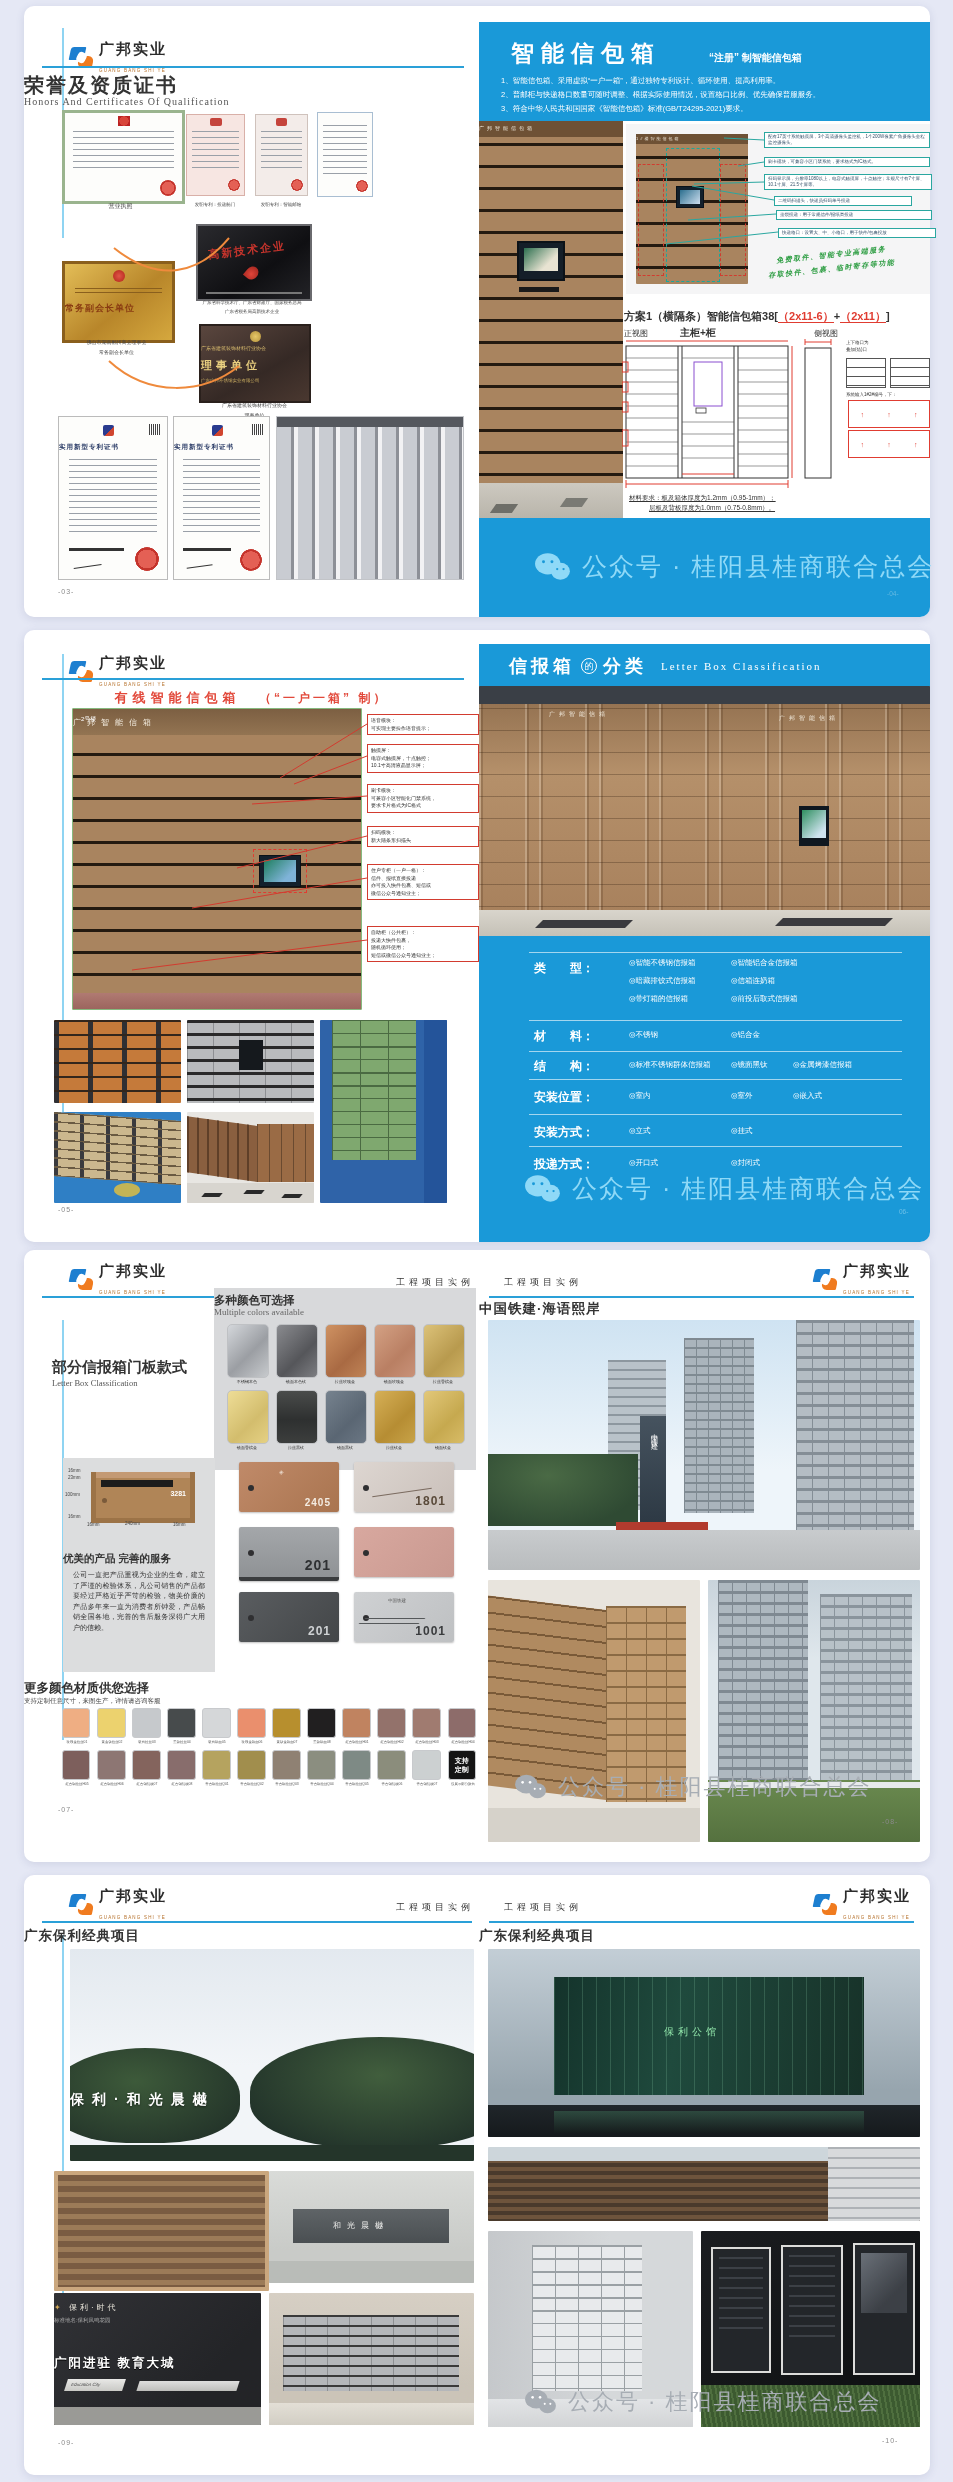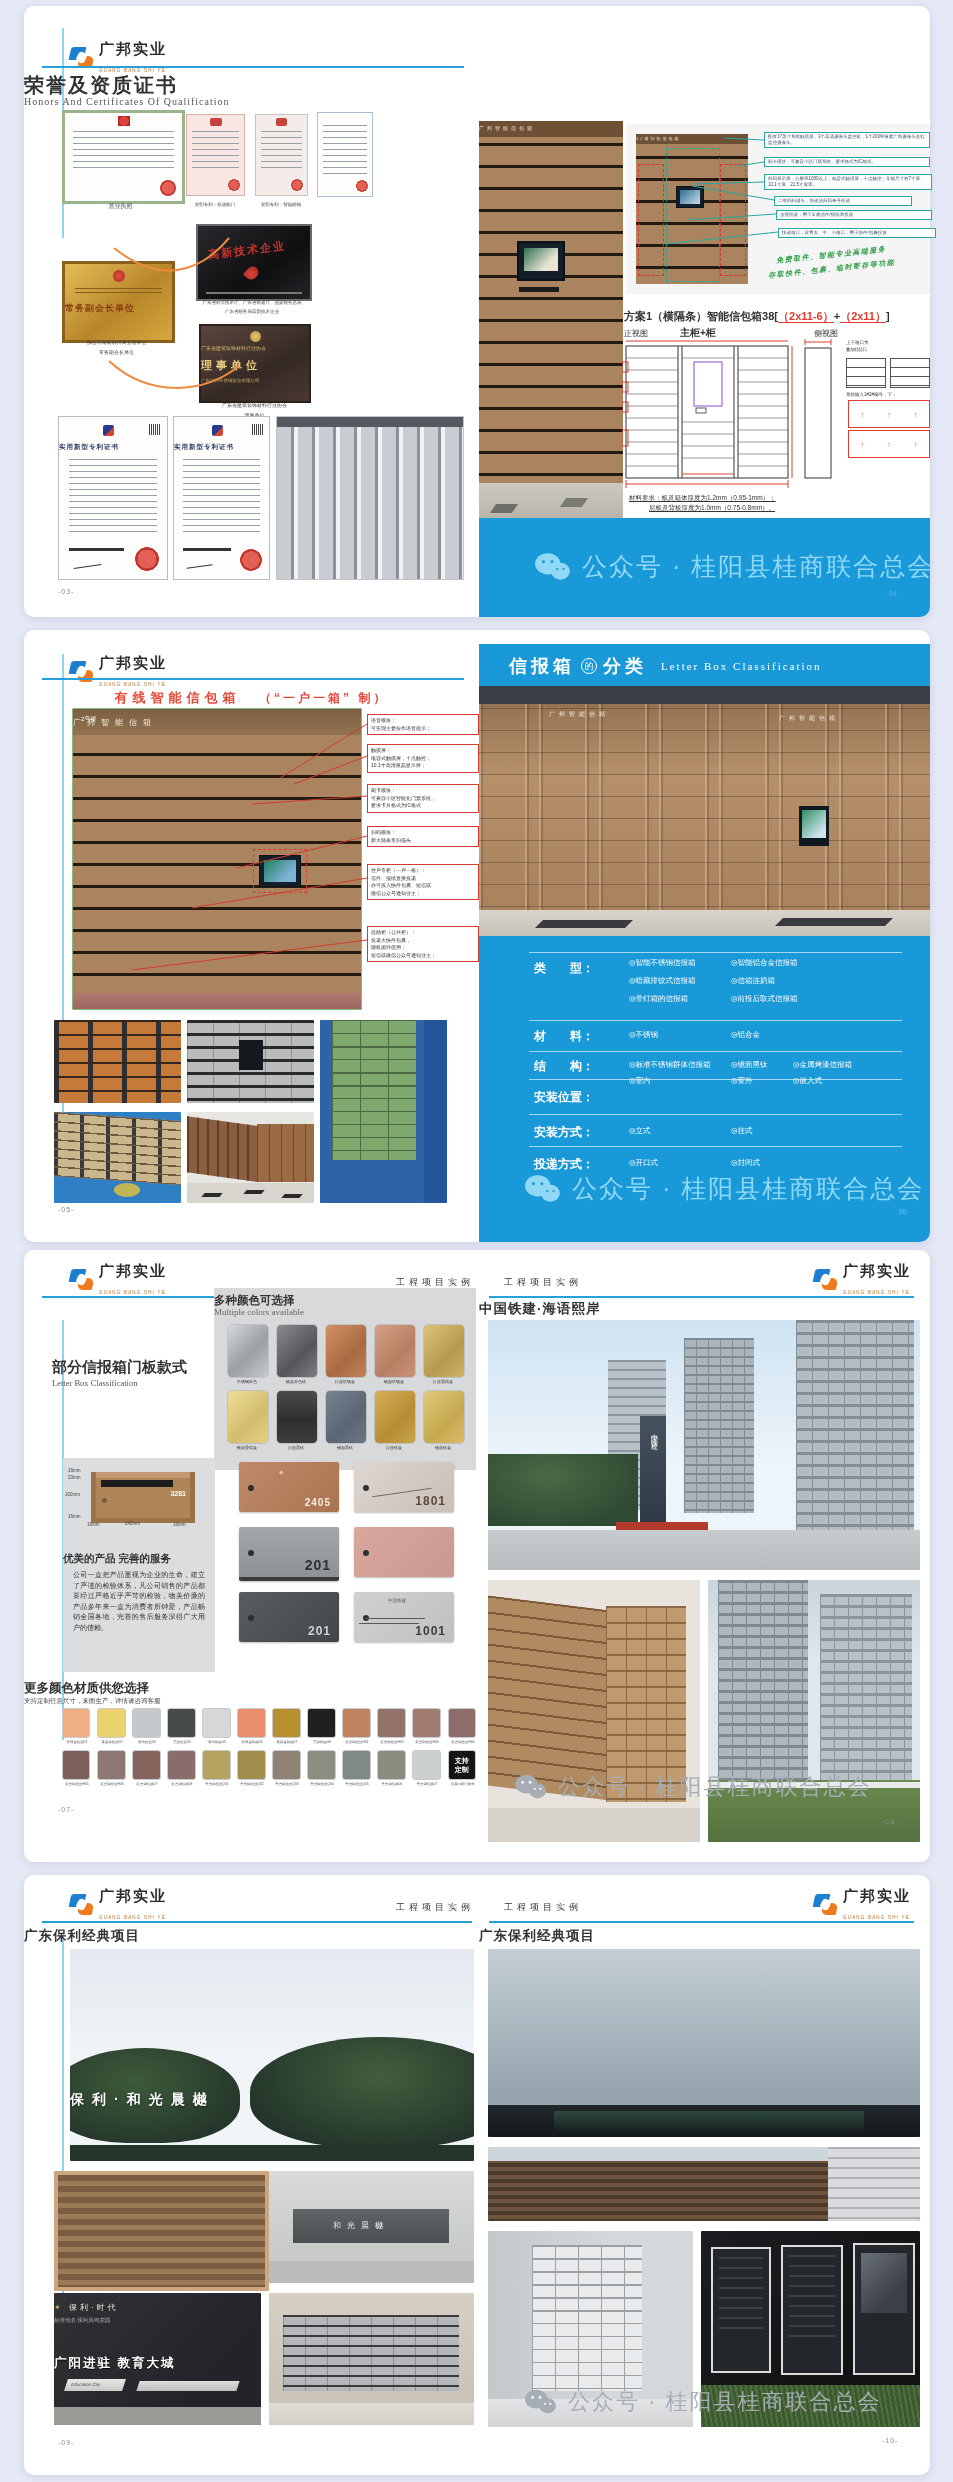--- a/index.html
+++ b/index.html
@@ -154,20 +154,27 @@
     <div class="abs" style="left:9px;bottom:28px;width:48px;height:3px;background:#333"></div>
     <div class="seal" style="right:7px;bottom:8px;width:22px;height:22px"></div>
     <div class="abs" style="left:12px;bottom:12px;width:26px;height:9px;border-bottom:1.5px solid #333;transform:rotate(-8deg)"></div>
   </div>
   <div class="abs" style="left:252px;top:410px;width:186px;height:162px;background:
        linear-gradient(180deg,#55585e 0 10px,transparent 10px),
        repeating-linear-gradient(90deg,#c9ccd2 0 14px,#8d9097 14px 17px,#f2f2f4 17px 21px);border:1px solid #c2c4c8"></div>
 
   <div class="pgno" style="left:34px;top:582px">-03-</div>
 
+  <div class="banner" style="left:455px;top:16px;width:451px;height:99px">
+    <span class="abs" style="left:32px;top:16px;font-size:23px;font-weight:bold;color:#fff;letter-spacing:7px">智能信包箱</span>
+    <span class="abs" style="left:230px;top:29px;font-size:10px;font-weight:bold;color:#fff">“注册” 制智能信包箱</span>
+    <div class="abs" style="left:22px;top:54px;font-size:7.5px;color:#fff">1、智能信包箱、采用虚拟“一户一箱”，通过独特专利设计、循环使用、提高利用率。</div>
+    <div class="abs" style="left:22px;top:68px;font-size:7.5px;color:#fff">2、普邮柜与快递格口数量可随时调整、根据实际使用情况，设置格口比例、优先确保普服服务。</div>
+    <div class="abs" style="left:22px;top:82px;font-size:7.5px;color:#fff">3、符合中华人民共和国国家《智能信包箱》标准(GB/T24295-2021)要求。</div>
+  </div>
 
   <div class="photo bronze-wall slot-rows" style="left:455px;top:115px;width:144px;height:398px">
     <div class="abs" style="left:0;top:0;width:100%;height:16px;background:#6e5135"></div>
     <div class="abs ctr" style="left:0;top:4px;width:100%;font-size:5px;color:#f0e8da;letter-spacing:3px">广邦智能信包箱</div>
     <div class="abs" style="left:38px;top:120px;width:44px;height:36px;background:#141e28;border:2px solid #0c1218">
       <div class="abs" style="left:5px;top:5px;right:5px;bottom:8px;background:linear-gradient(135deg,#2c6f4f,#e8e3d2 70%)"></div>
     </div>
     <div class="abs" style="left:40px;top:166px;width:40px;height:5px;background:#1a1a1a"></div>
     <div class="abs" style="left:0;bottom:0;width:100%;height:36px;background:linear-gradient(180deg,#cdc9c0,#b8b4aa)"></div>
     <div class="abs" style="left:14px;bottom:6px;width:22px;height:9px;background:#6e6e68;transform:skewX(-35deg)"></div>
@@ -433,21 +440,21 @@
     <div class="cls-line" style="left:50px;top:84px;width:373px"></div>
     <div class="cls-label" style="left:55px;top:92px">材　　料：</div>
     <div class="cls-items" style="left:150px;top:94px"><span class="c0">◎不锈钢</span><span>◎铝合金</span></div>
 
     <div class="cls-line" style="left:50px;top:115px;width:373px"></div>
     <div class="cls-label" style="left:55px;top:122px">结　　构：</div>
     <div class="cls-items" style="left:150px;top:124px"><span class="c0">◎标准不锈钢群体信报箱</span><span class="c1">◎镜面黑钛</span><span>◎金属烤漆信报箱</span></div>
 
     <div class="cls-line" style="left:50px;top:143px;width:373px"></div>
     <div class="cls-label" style="left:55px;top:153px">安装位置：</div>
-    <div class="cls-items" style="left:150px;top:140px"><span class="c0">◎室内</span><span class="c1">◎室外</span><span>◎嵌入式</span></div>
+    <div class="cls-items" style="left:150px;top:155px"><span class="c0">◎室内</span><span class="c1">◎室外</span><span>◎嵌入式</span></div>
 
     <div class="cls-line" style="left:50px;top:178px;width:373px"></div>
     <div class="cls-label" style="left:55px;top:188px">安装方式：</div>
     <div class="cls-items" style="left:150px;top:190px"><span class="c0">◎立式</span><span>◎挂式</span></div>
 
     <div class="cls-line" style="left:50px;top:210px;width:373px"></div>
     <div class="cls-label" style="left:55px;top:220px">投递方式：</div>
     <div class="cls-items" style="left:150px;top:222px"><span class="c0">◎开口式</span><span>◎封闭式</span></div>
 
     <div class="wm" style="left:45px;top:236px">
@@ -745,20 +752,24 @@
         <i class="m2"></i>
         <i class="m3"></i>
       </span>
     <span><span class="nm">广邦实业</span><br>
     <span class="sb">GUANG BANG SHI YE</span></span>
   </div>
   <div class="divider" style="left:465px;top:46px;width:425px"></div>
   <div class="abs ctr" style="left:455px;top:52px;width:451px;font-size:13.5px;font-weight:bold;letter-spacing:1px">广东保利经典项目</div>
 
   <div class="photo" style="left:464px;top:74px;width:432px;height:188px;background:linear-gradient(180deg,#c3ced6,#97a5ae 75%)">
+    <div class="abs" style="left:66px;top:28px;width:310px;height:118px;background:linear-gradient(100deg,#14332b,#1f4a3d 40%,#173128);background-image:
+         repeating-linear-gradient(90deg,rgba(150,220,180,.2) 0 1px,transparent 1px 14px),linear-gradient(100deg,#14332b,#1f4a3d 40%,#173128)">
+      <span class="abs" style="left:110px;top:48px;font-size:10px;color:#8fe3a8;letter-spacing:4px">保利公馆</span>
+    </div>
     <div class="abs" style="left:0;bottom:0;width:100%;height:32px;background:linear-gradient(180deg,#20262a,#15191c)"></div>
     <div class="abs" style="left:66px;bottom:4px;width:310px;height:22px;background:linear-gradient(180deg,rgba(60,110,85,.5),rgba(20,30,26,.3))"></div>
   </div>
 
   <div class="photo" style="left:464px;top:272px;width:432px;height:74px;background:linear-gradient(180deg,#cdd6db 0 14px,transparent 14px),repeating-linear-gradient(180deg,#4a3a2c 0 4px,#6e543c 4px 8px)">
     <div class="abs" style="right:0;top:0;width:92px;height:100%;background-color:#d8dadc;background-image:repeating-linear-gradient(180deg,#aeb2b6 0 2px,transparent 2px 10px)"></div>
   </div>
 
   <div class="photo" style="left:464px;top:356px;width:205px;height:196px;background:linear-gradient(90deg,#c5c8cb,#d5d8da 60%)">
     <div class="abs" style="left:44px;top:14px;width:110px;height:146px;background-color:#e8eaec;background-image:

